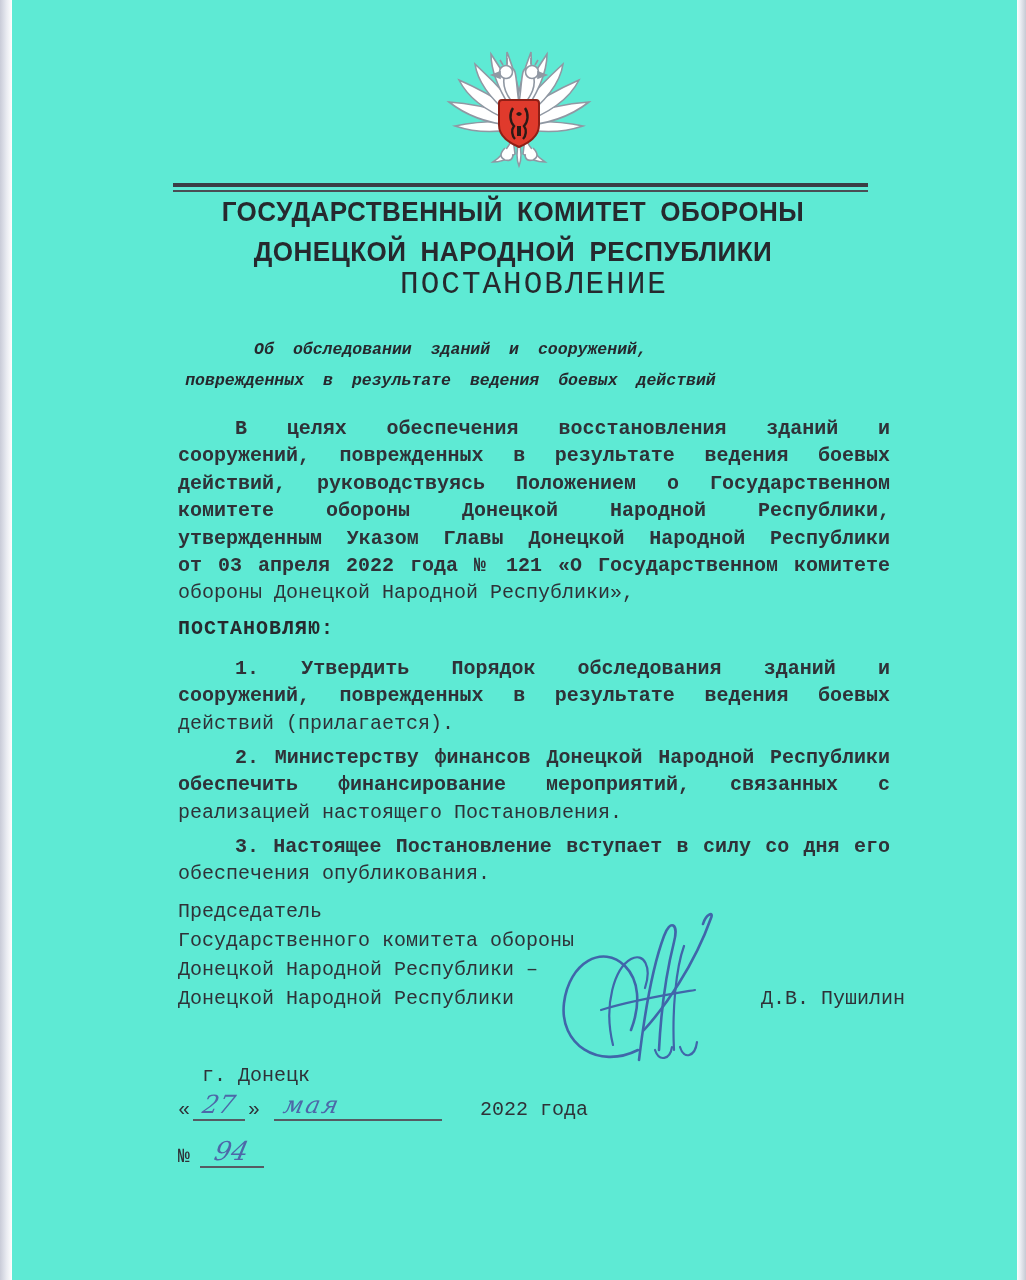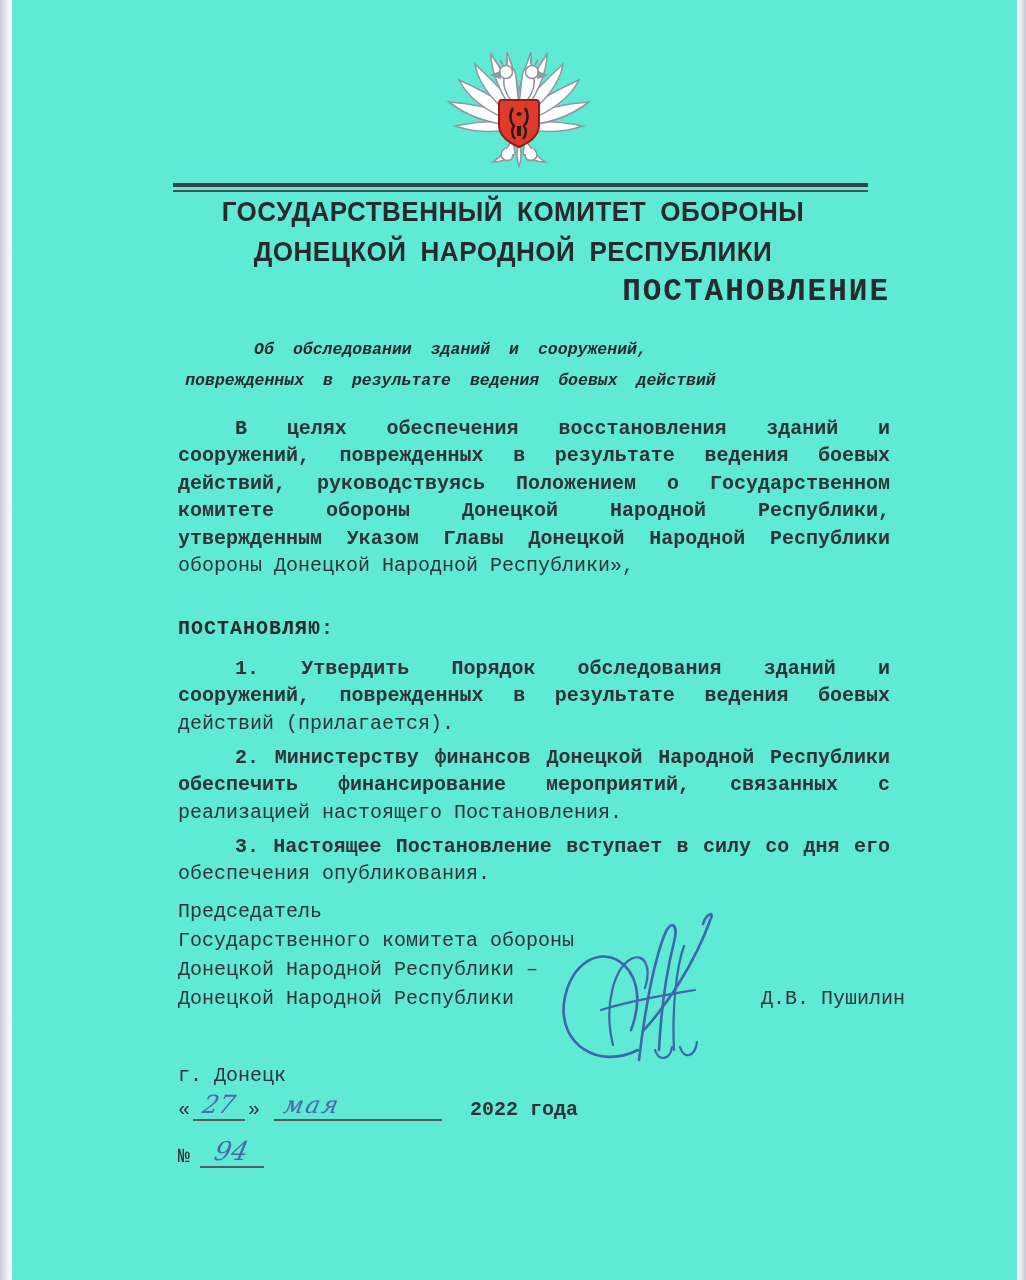--- a/index.html
+++ b/index.html
@@ -20,22 +20,22 @@
   
   .rule{left:173px;top:183px;width:695px;height:10px;}
   .rule .thick{height:4px;background:#3a3e45;}
   .rule .thin{height:2px;background:#4a4e55;margin-top:3px;}
 
   
   .org{left:0px;top:192px;width:1026px;text-align:center;
     font-family:"Liberation Sans","DejaVu Sans",sans-serif;font-weight:bold;
     font-size:28px;line-height:40px;letter-spacing:.5px;word-spacing:7px;
     color:#26292e;transform:scaleX(.93);}
-  .doctype{left:178px;top:274px;width:712px;text-align:right;
-    font-weight:bold;font-size:31px;letter-spacing:2px;color:#26292e;}
+  .doctype{left:178px;top:267px;width:712px;text-align:center;
+    font-weight:normal;font-size:31px;letter-spacing:2px;color:#26292e;}
 
   
   .subject{left:178px;top:334px;width:545px;text-align:center;
     font-weight:bold;font-size:16.5px;line-height:31px;word-spacing:.55em;
     color:#26292e;font-style:italic;}
 
   
   .bodycol{left:178px;width:712px;font-size:20px;line-height:27.4px;}
   .jline{text-align:justify;text-align-last:justify;white-space:normal;font-weight:bold;}
   .lline{text-align:left;}
@@ -46,28 +46,28 @@
   .item2{top:744px;}
   .item3{top:833px;}
 
   
   .sig{top:897px;line-height:29px;}
   .sig-row{display:flex;justify-content:space-between;width:727px;}
 
   
   .hand{font-family:"DejaVu Serif","Liberation Serif",serif;font-style:italic;
     color:#4d68a8;transform:skewX(-12deg);display:inline-block;}
-  .place{top:1062px;font-size:20px;}
+  .place{top:1062px;font-size:20px;margin-left:24px;}
   .daterow{top:1094px;font-size:20px;display:flex;align-items:flex-end;left:178px;}
   .slot{display:inline-block;border-bottom:2px solid #565b63;text-align:center;}
   .day-slot{width:52px;margin:0 3px;}
   .day-slot .hand{font-size:25px;line-height:22px;}
   .month-slot{width:158px;margin-left:14px;text-align:left;padding-left:10px;}
   .month-slot .hand{font-size:24px;line-height:22px;letter-spacing:2px;}
-  .year{margin-left:28px;font-weight:bold;}
+  .year{margin-left:38px;}
   .numrow{top:1140px;font-size:20px;display:flex;align-items:flex-end;left:178px;}
   .num-slot{width:64px;margin-left:10px;}
   .num-slot .hand{font-size:26px;line-height:22px;}
 
   .signature{left:543px;top:908px;width:185px;height:170px;}
 </style>
 </head>
 <body>
 
 <div class="page">
@@ -130,20 +130,21 @@
     <div>Об обследовании зданий и сооружений,</div>
     <div>поврежденных в результате ведения боевых действий</div>
   </div>
 
   <div class="abs bodycol preamble">
     <div class="jline indent">В целях обеспечения восстановления зданий и</div>
     <div class="jline">сооружений, поврежденных в результате ведения боевых</div>
     <div class="jline">действий, руководствуясь Положением о Государственном</div>
     <div class="jline">комитете обороны Донецкой Народной Республики,</div>
     <div class="jline">утвержденным Указом Главы Донецкой Народной Республики</div>
+    <div class="jline">от 03 апреля 2022 года № 121 «О Государственном комитете</div>
     <div class="lline">обороны Донецкой Народной Республики»,</div>
   </div>
 
   <div class="abs bodycol resolve">ПОСТАНОВЛЯЮ:</div>
 
   <div class="abs bodycol item1">
     <div class="jline indent">1. Утвердить Порядок обследования зданий и</div>
     <div class="jline">сооружений, поврежденных в результате ведения боевых</div>
     <div class="lline">действий (прилагается).</div>
   </div>

